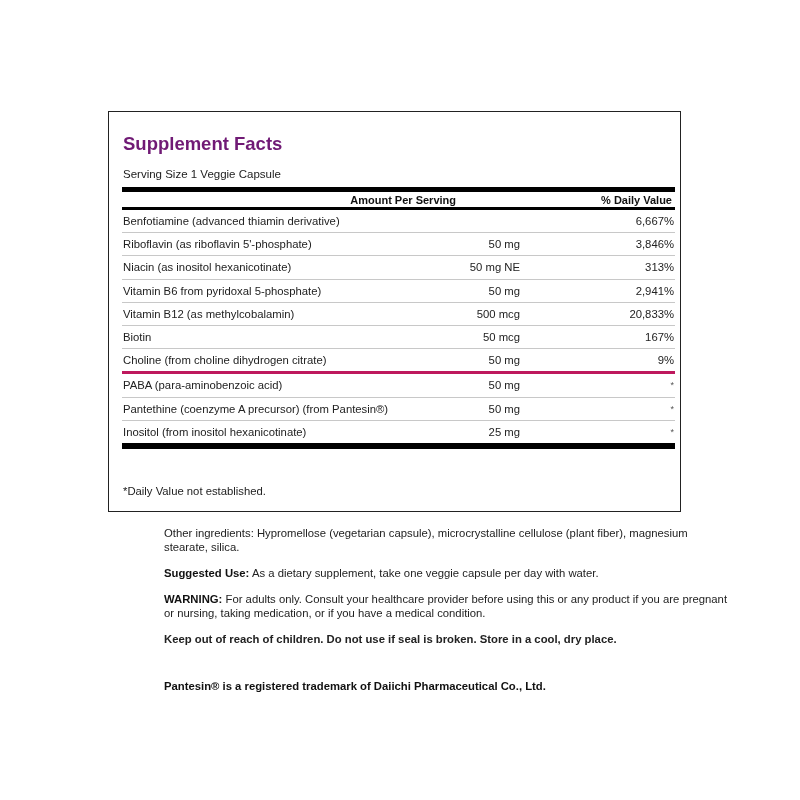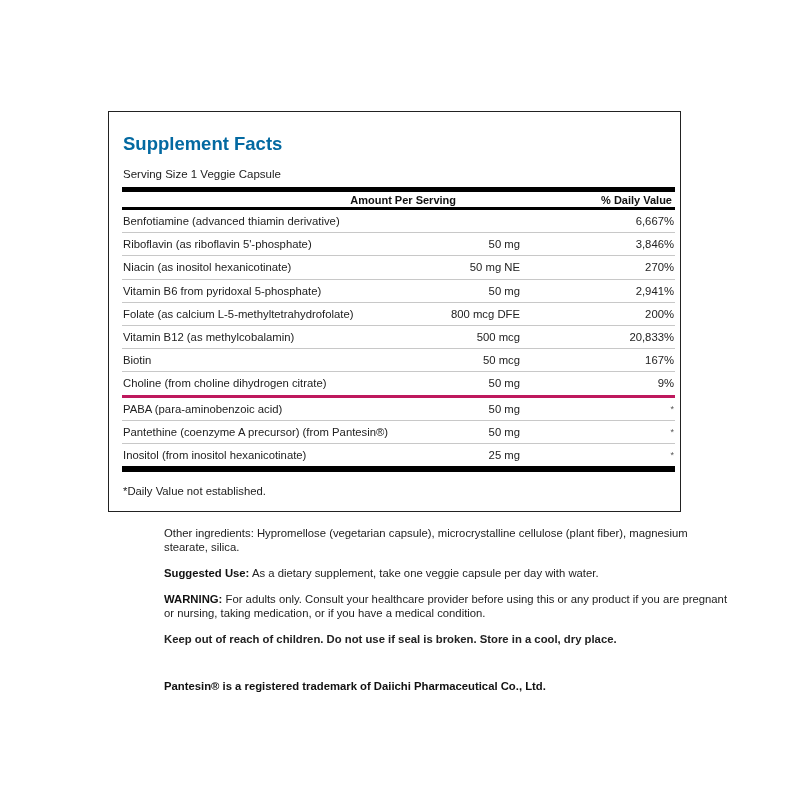--- a/index.html
+++ b/index.html
@@ -23,21 +23,21 @@
     height: 401px;
     border: 1.5px solid #222;
     box-sizing: border-box;
   }
   .facts-title {
     position: absolute;
     left: 14px;
     top: 21px;
     font-size: 18.5px;
     font-weight: bold;
-    color: #0369a1;
+    color: #701a75;
     margin: 0;
   }
   .serving-size {
     position: absolute;
     left: 14px;
     top: 56px;
     font-size: 11.5px;
     color: #222;
   }
   .thick-bar-top {
@@ -162,31 +162,26 @@
           <span class="dv">6,667%</span>
         </div>
         <div class="row">
           <span class="name">Riboflavin (as riboflavin 5'-phosphate)</span>
           <span class="amount">50 mg</span>
           <span class="dv">3,846%</span>
         </div>
         <div class="row">
           <span class="name">Niacin (as inositol hexanicotinate)</span>
           <span class="amount">50 mg NE</span>
-          <span class="dv">270%</span>
+          <span class="dv">313%</span>
         </div>
         <div class="row">
           <span class="name">Vitamin B6 from pyridoxal 5-phosphate)</span>
           <span class="amount">50 mg</span>
           <span class="dv">2,941%</span>
-        </div>
-        <div class="row">
-          <span class="name">Folate (as calcium L-5-methyltetrahydrofolate)</span>
-          <span class="amount">800 mcg DFE</span>
-          <span class="dv">200%</span>
         </div>
         <div class="row">
           <span class="name">Vitamin B12 (as methylcobalamin)</span>
           <span class="amount">500 mcg</span>
           <span class="dv">20,833%</span>
         </div>
         <div class="row">
           <span class="name">Biotin</span>
           <span class="amount">50 mcg</span>
           <span class="dv">167%</span>

